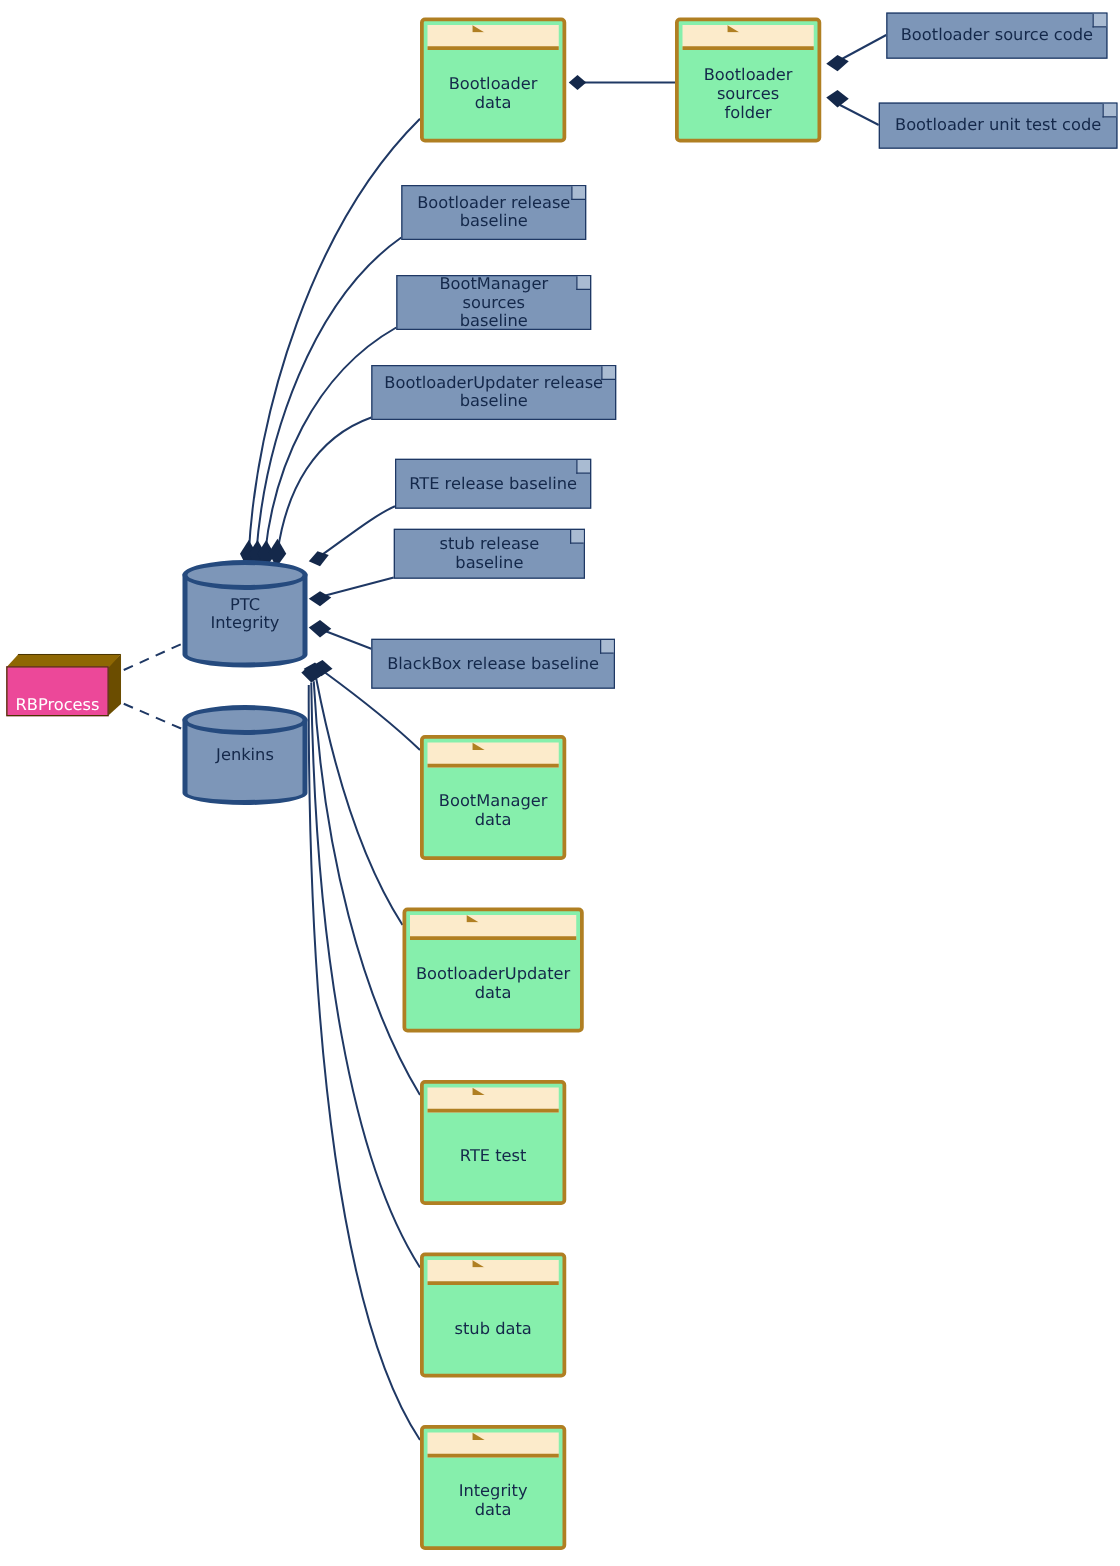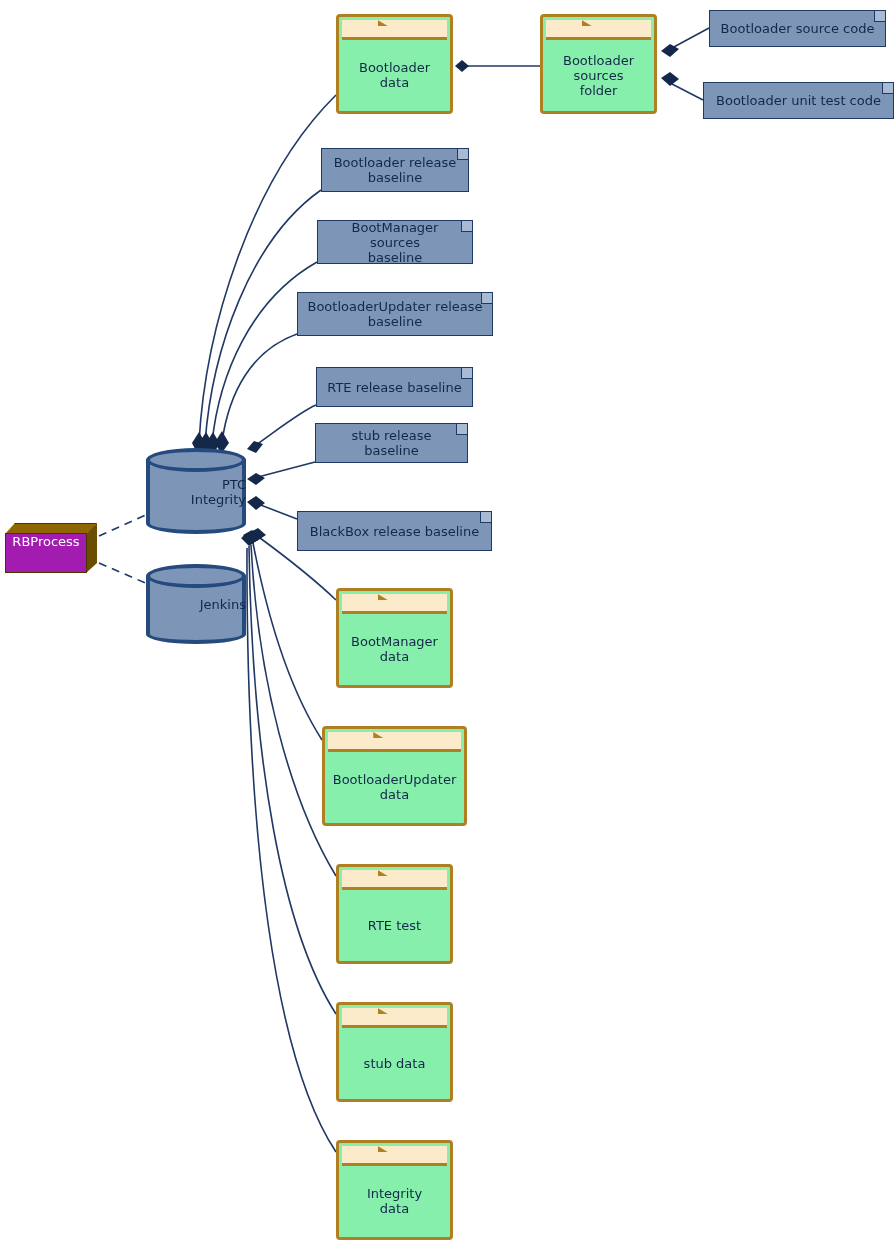--- a/index.html
+++ b/index.html
@@ -112,21 +112,21 @@
     position: relative;
     z-index: 1;
     white-space: pre-line;
   }
 
   
   .database {
     color: #14284A;
     font-size: 13px;
     line-height: 15px;
-    text-align: right;
+    text-align: center;
   }
   .database .cyl-body {
     position: absolute;
     left: 0;
     top: 11px;
     right: 0;
     bottom: 0;
     background: #7D96B8;
     border: 4px solid #254A7E;
     border-radius: 0 0 50% 50% / 0 0 14% 14%;
@@ -159,25 +159,25 @@
     font-size: 13px;
     line-height: 15px;
     text-align: center;
   }
   .node3d .face {
     position: absolute;
     left: 0;
     top: 10px;
     right: 10px;
     bottom: 0;
-    background: #a21caf;
+    background: #ec4899;
     border: 1px solid #4A3500;
     box-sizing: border-box;
     display: flex;
-    align-items: flex-start;
+    align-items: flex-end;
     justify-content: center;
   }
   .node3d .top {
     position: absolute;
     left: 0;
     top: 0;
     width: 100%;
     height: 11px;
     background: #8E6703;
     clip-path: polygon(10px 0, 100% 0, calc(100% - 10px) 100%, 0 100%);

